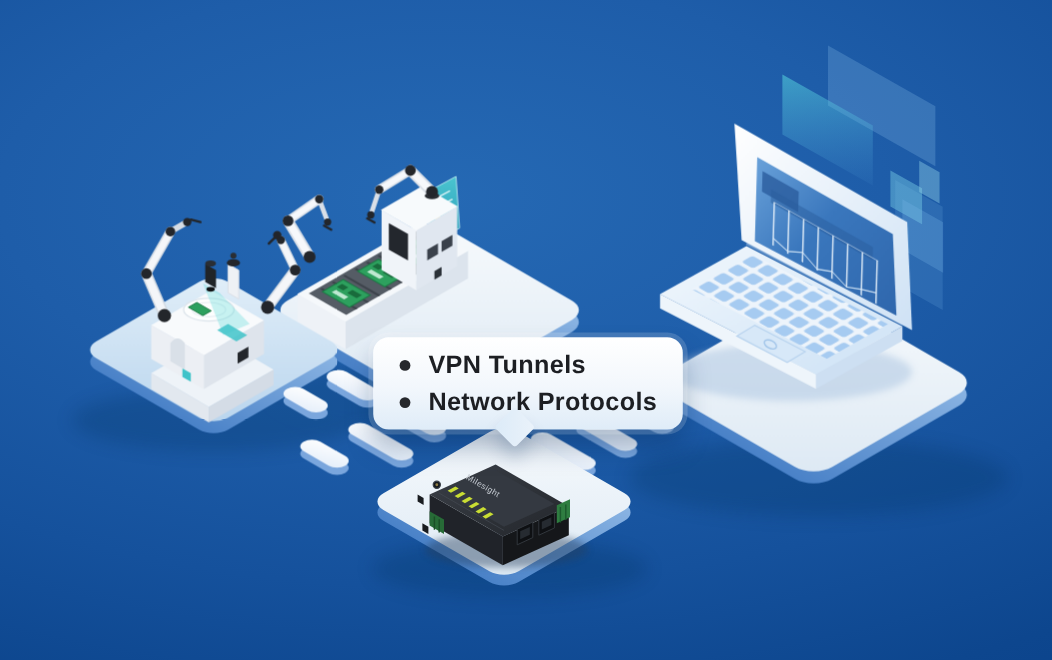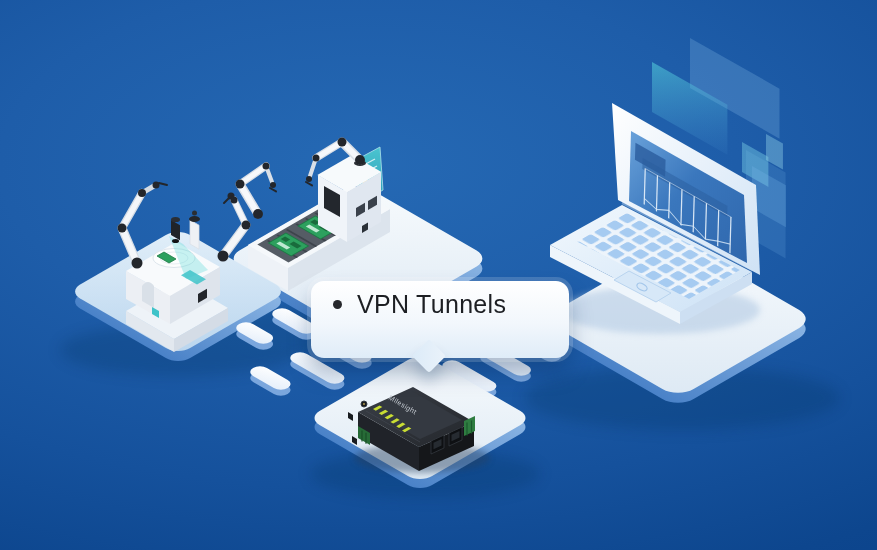--- a/index.html
+++ b/index.html
@@ -18,21 +18,21 @@
   }
   .bubble::after{
     content:'';position:absolute;left:106px;bottom:-10px;width:24px;height:24px;
     background:linear-gradient(225deg,#eaf2fa,#dcebf8);
     transform:rotate(45deg);border-radius:3px;
     box-shadow:8px 8px 14px rgba(7,42,92,0.18);
   }
   .bubble .rows{position:relative;z-index:2;padding:8px 0 0 22px;}
   .bubble .row{display:flex;align-items:center;height:31px;}
   .bubble .dot{width:9px;height:9px;border-radius:50%;background:#26282c;margin-right:15px;flex:none;}
-  .bubble .label{font-size:25px;font-weight:normal;color:#1d1f23;letter-spacing:0.3px;white-space:nowrap;}
+  .bubble .label{font-size:21px;font-weight:bold;color:#1d1f23;letter-spacing:0.3px;white-space:nowrap;}
 </style>
 </head>
 <body>
 
 <div class="stage">
 <svg width="877" height="550" viewBox="0 0 877 550">
   <defs>
     <filter id="blur7" x="-40%" y="-40%" width="180%" height="180%">
           <feGaussianBlur stdDeviation="7"></feGaussianBlur>
         </filter>
@@ -423,15 +423,19 @@
     <path d="M352,436 l5,2.9 l0,6 l-5,-2.9 Z" fill="#191c20"></path>
   </g>
 </svg>
 
 <div class="bubble">
   <div class="rows">
     <div class="row">
       <span class="dot"></span>
       <span class="label">VPN Tunnels</span>
     </div>
+    <div class="row">
+      <span class="dot"></span>
+      <span class="label">Network Protocols</span>
+    </div>
   </div>
 </div>
 </div>
 
 </body></html>

